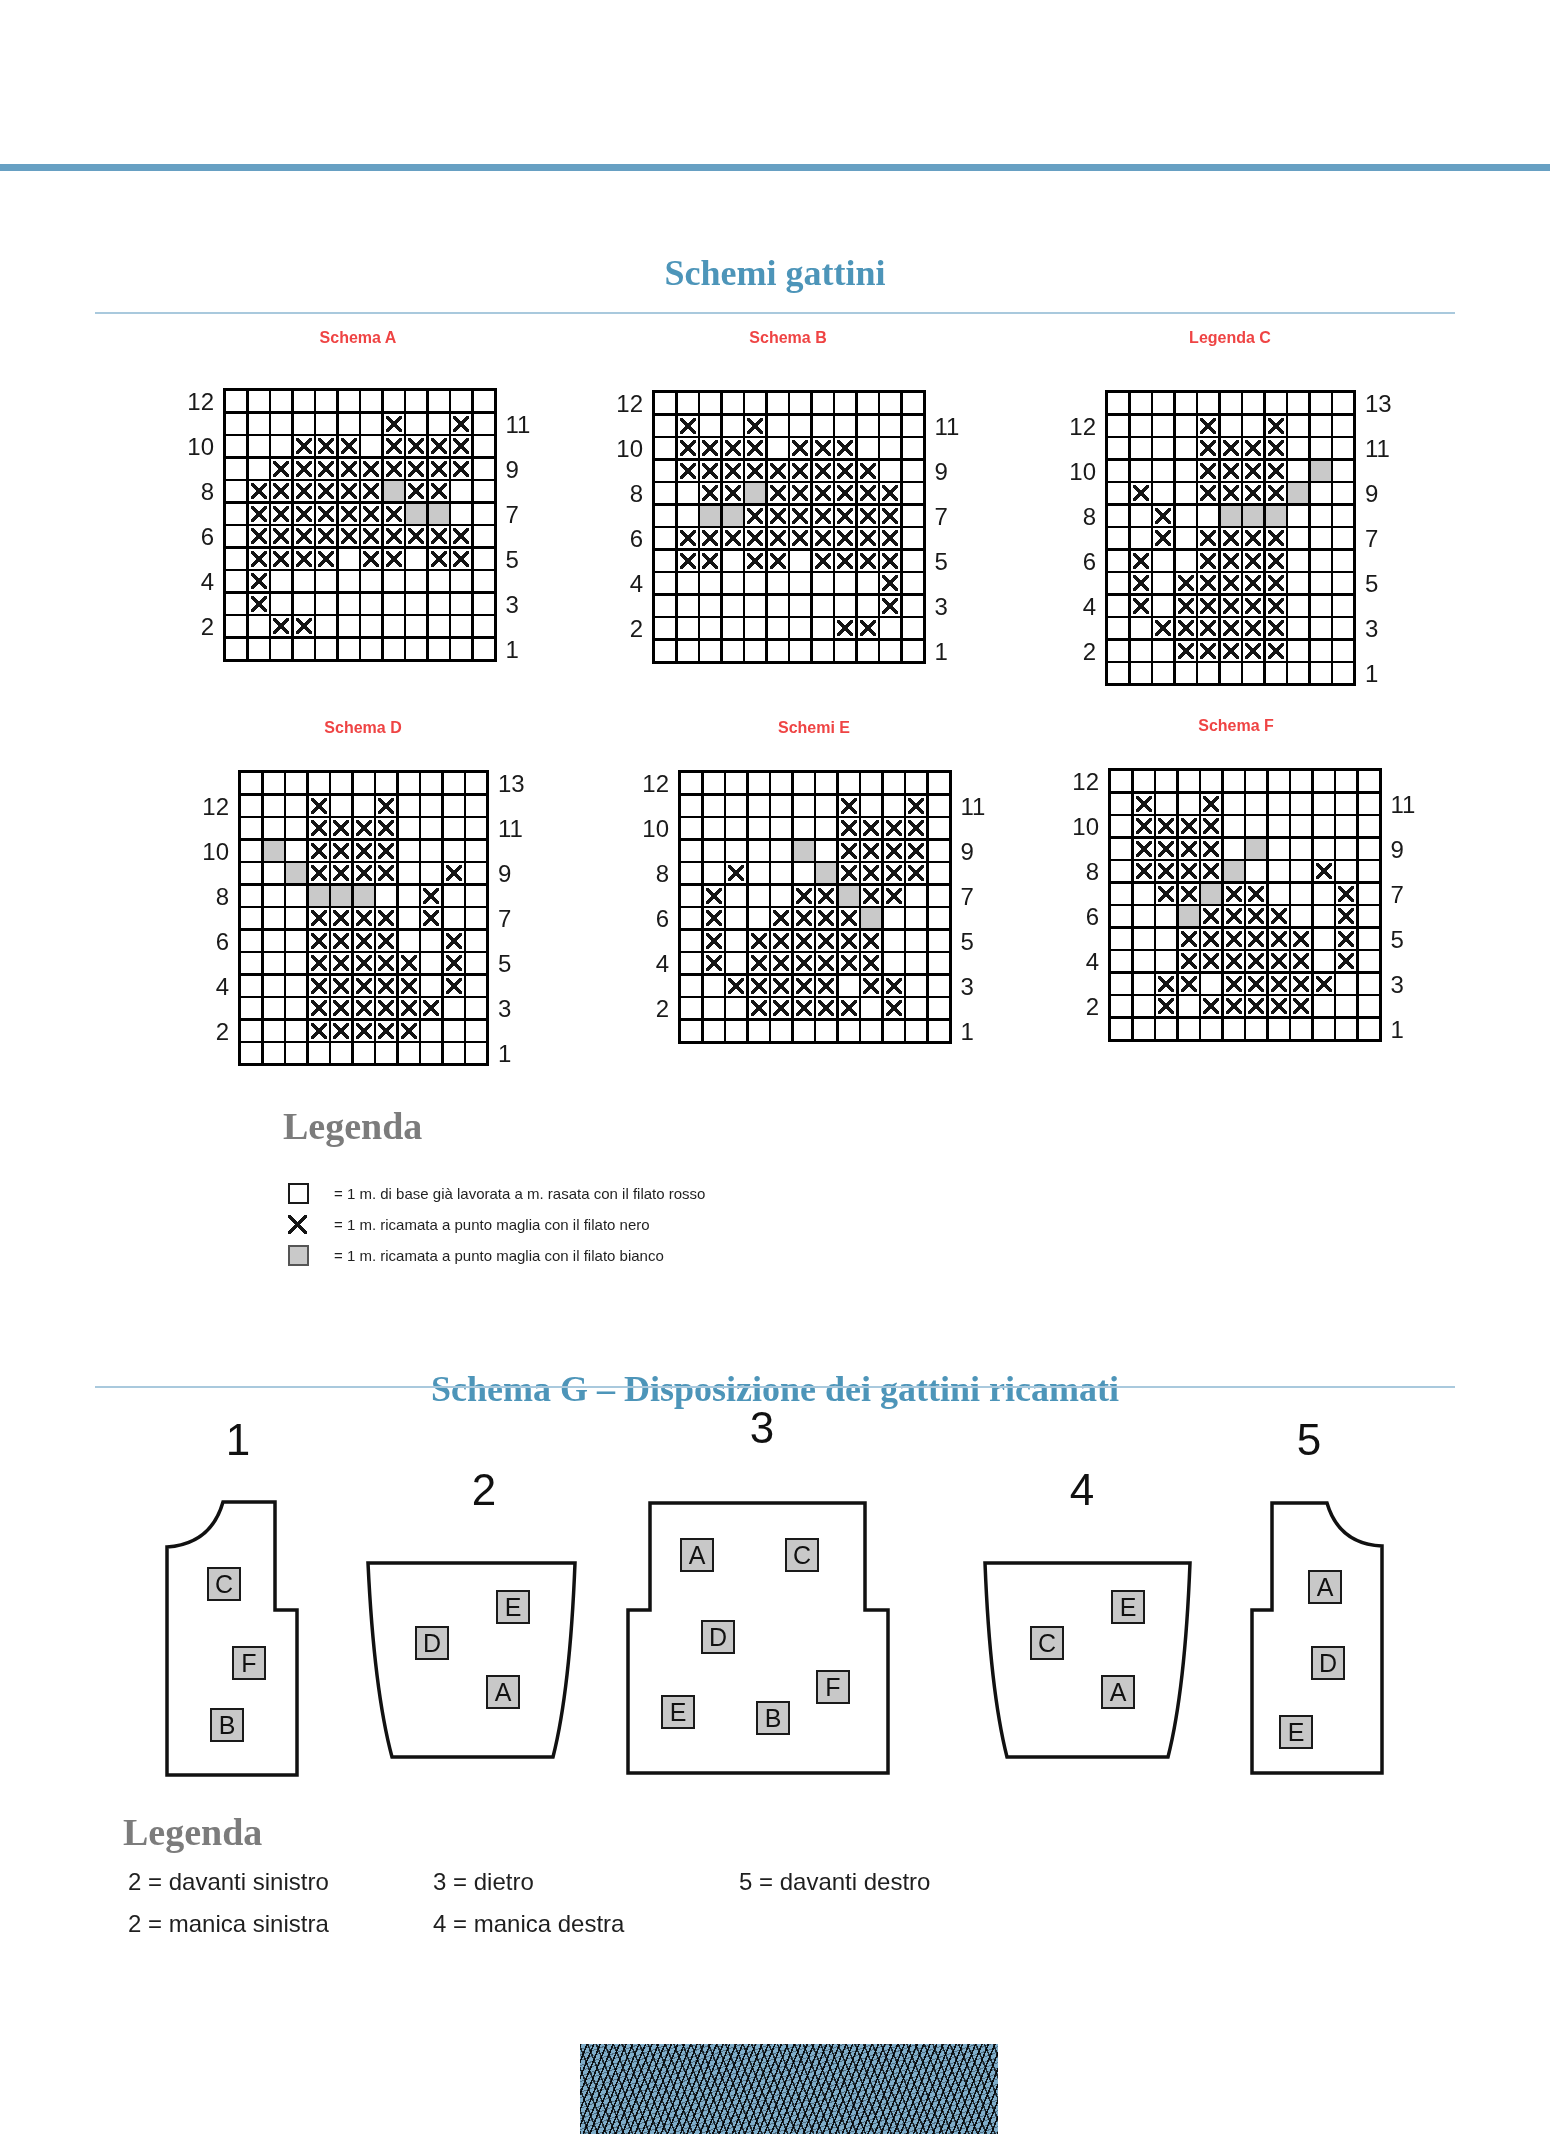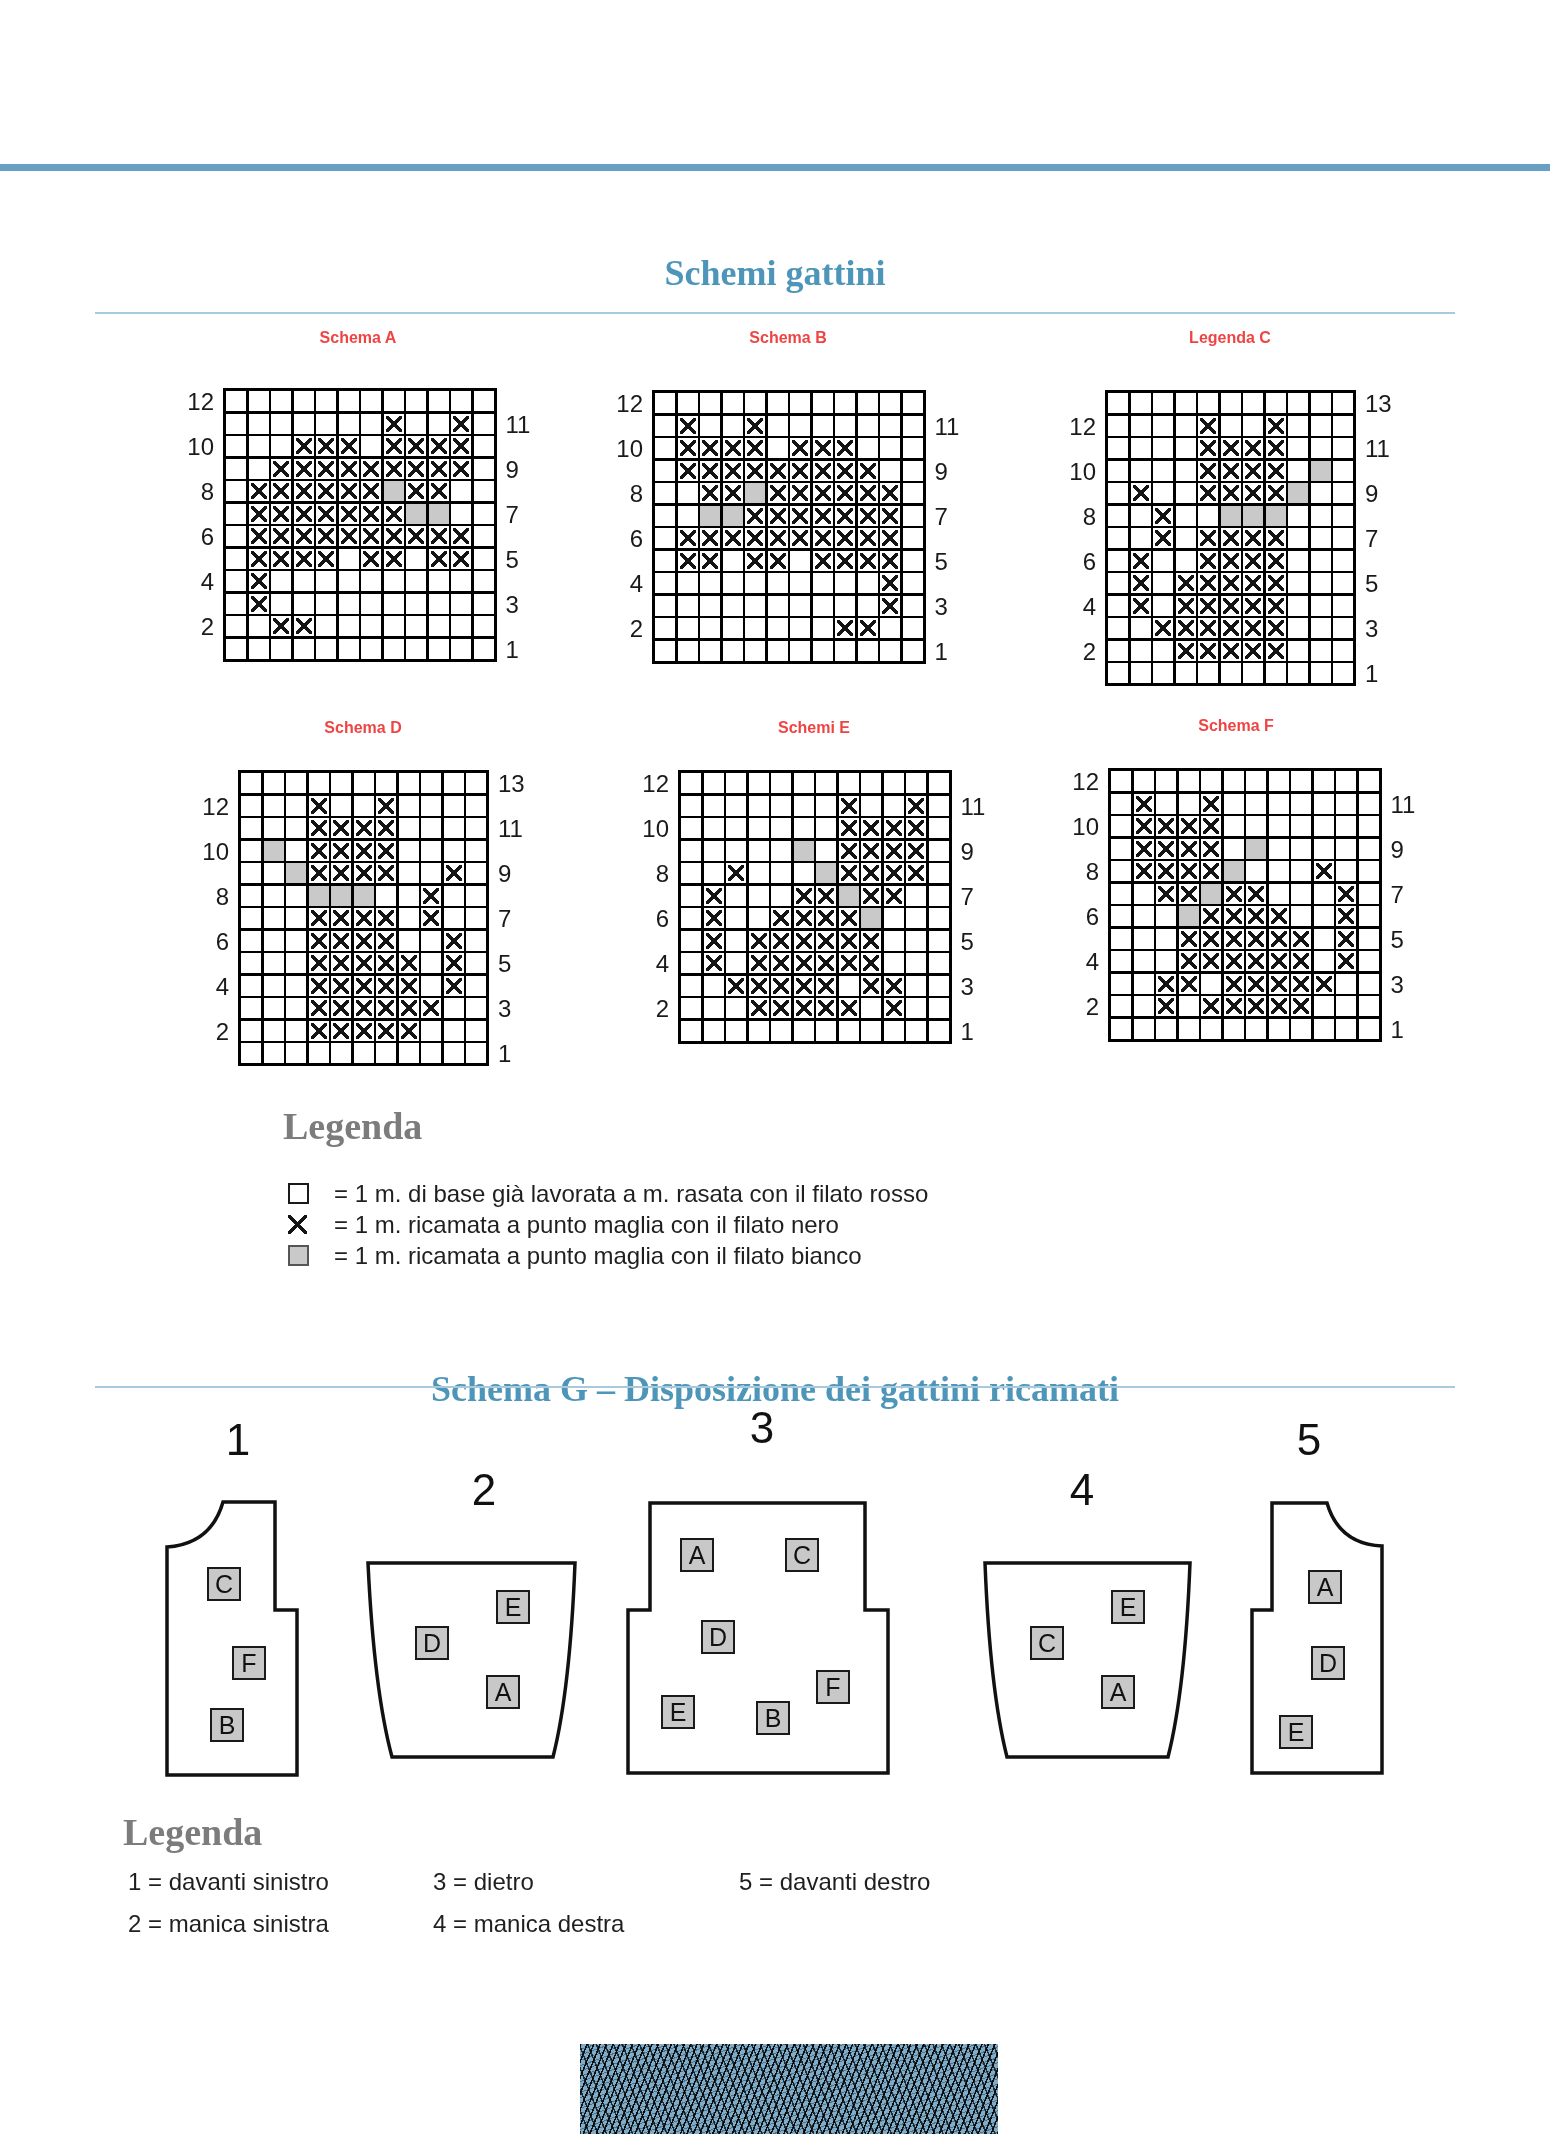--- a/index.html
+++ b/index.html
@@ -45,21 +45,21 @@
     font-size:38px;color:#7c7c7c;}
   #legend1-heading{left:283px;top:1104px;}
   #legend1{position:absolute;left:288px;top:1178px;}
   #legend1 .lrow{display:flex;align-items:center;height:31px;}
   #legend1 .symwrap{width:46px;display:flex;align-items:center;}
   .sym-square{width:21px;height:21px;box-sizing:border-box;border:2.5px solid #1a1a1a;background:#fff;}
   .sym-square.gray{background:#c9c9c9;border:2px solid #555;}
   .sym-x{width:19px;height:19px;background-image:
      linear-gradient(45deg,  transparent calc(50% - 1.7px), #141414 0, #141414 calc(50% + 1.7px), transparent 0),
      linear-gradient(135deg, transparent calc(50% - 1.7px), #141414 0, #141414 calc(50% + 1.7px), transparent 0);}
-  #legend1 .ltext{font-size:24px;color:#1f1f1f;}
+  #legend1 .ltext{font-size:15px;color:#1f1f1f;}
 
   
   #pieces-svg{position:absolute;left:0;top:0;width:1550px;height:2134px;}
   .piece-number{position:absolute;transform:translate(-50%,-50%);
     font-size:44px;color:#111;}
   .letter-box{position:absolute;transform:translate(-50%,-50%);
     width:34px;height:34px;box-sizing:border-box;background:#c8c8c8;border:2.5px solid #1a1a1a;
     display:flex;align-items:center;justify-content:center;font-size:25px;color:#111;}
 
   
@@ -1205,21 +1205,21 @@
       <div class="letter-box" style="left: 1047px; top: 1643px;">C</div>
       <div class="letter-box" style="left: 1118px; top: 1692px;">A</div>
       <div class="piece-number" style="left: 1309px; top: 1440px;">5</div>
       <div class="letter-box" style="left: 1325px; top: 1587px;">A</div>
       <div class="letter-box" style="left: 1328px; top: 1663px;">D</div>
       <div class="letter-box" style="left: 1296px; top: 1732px;">E</div>
     </div>
 
   <div class="legend-heading" id="legend2-heading">Legenda</div>
   <div id="legend2">
-      <div class="l2-item" style="left: 128px; top: 1868px;">1 = davanti sinistro</div>
+      <div class="l2-item" style="left: 128px; top: 1868px;">2 = davanti sinistro</div>
       <div class="l2-item" style="left: 128px; top: 1910px;">2 = manica sinistra</div>
       <div class="l2-item" style="left: 433px; top: 1868px;">3 = dietro</div>
       <div class="l2-item" style="left: 433px; top: 1910px;">4 = manica destra</div>
       <div class="l2-item" style="left: 739px; top: 1868px;">5 = davanti destro</div>
     </div>
 
   <div class="knit-photo"></div>
 </div>
 
 </body></html>

